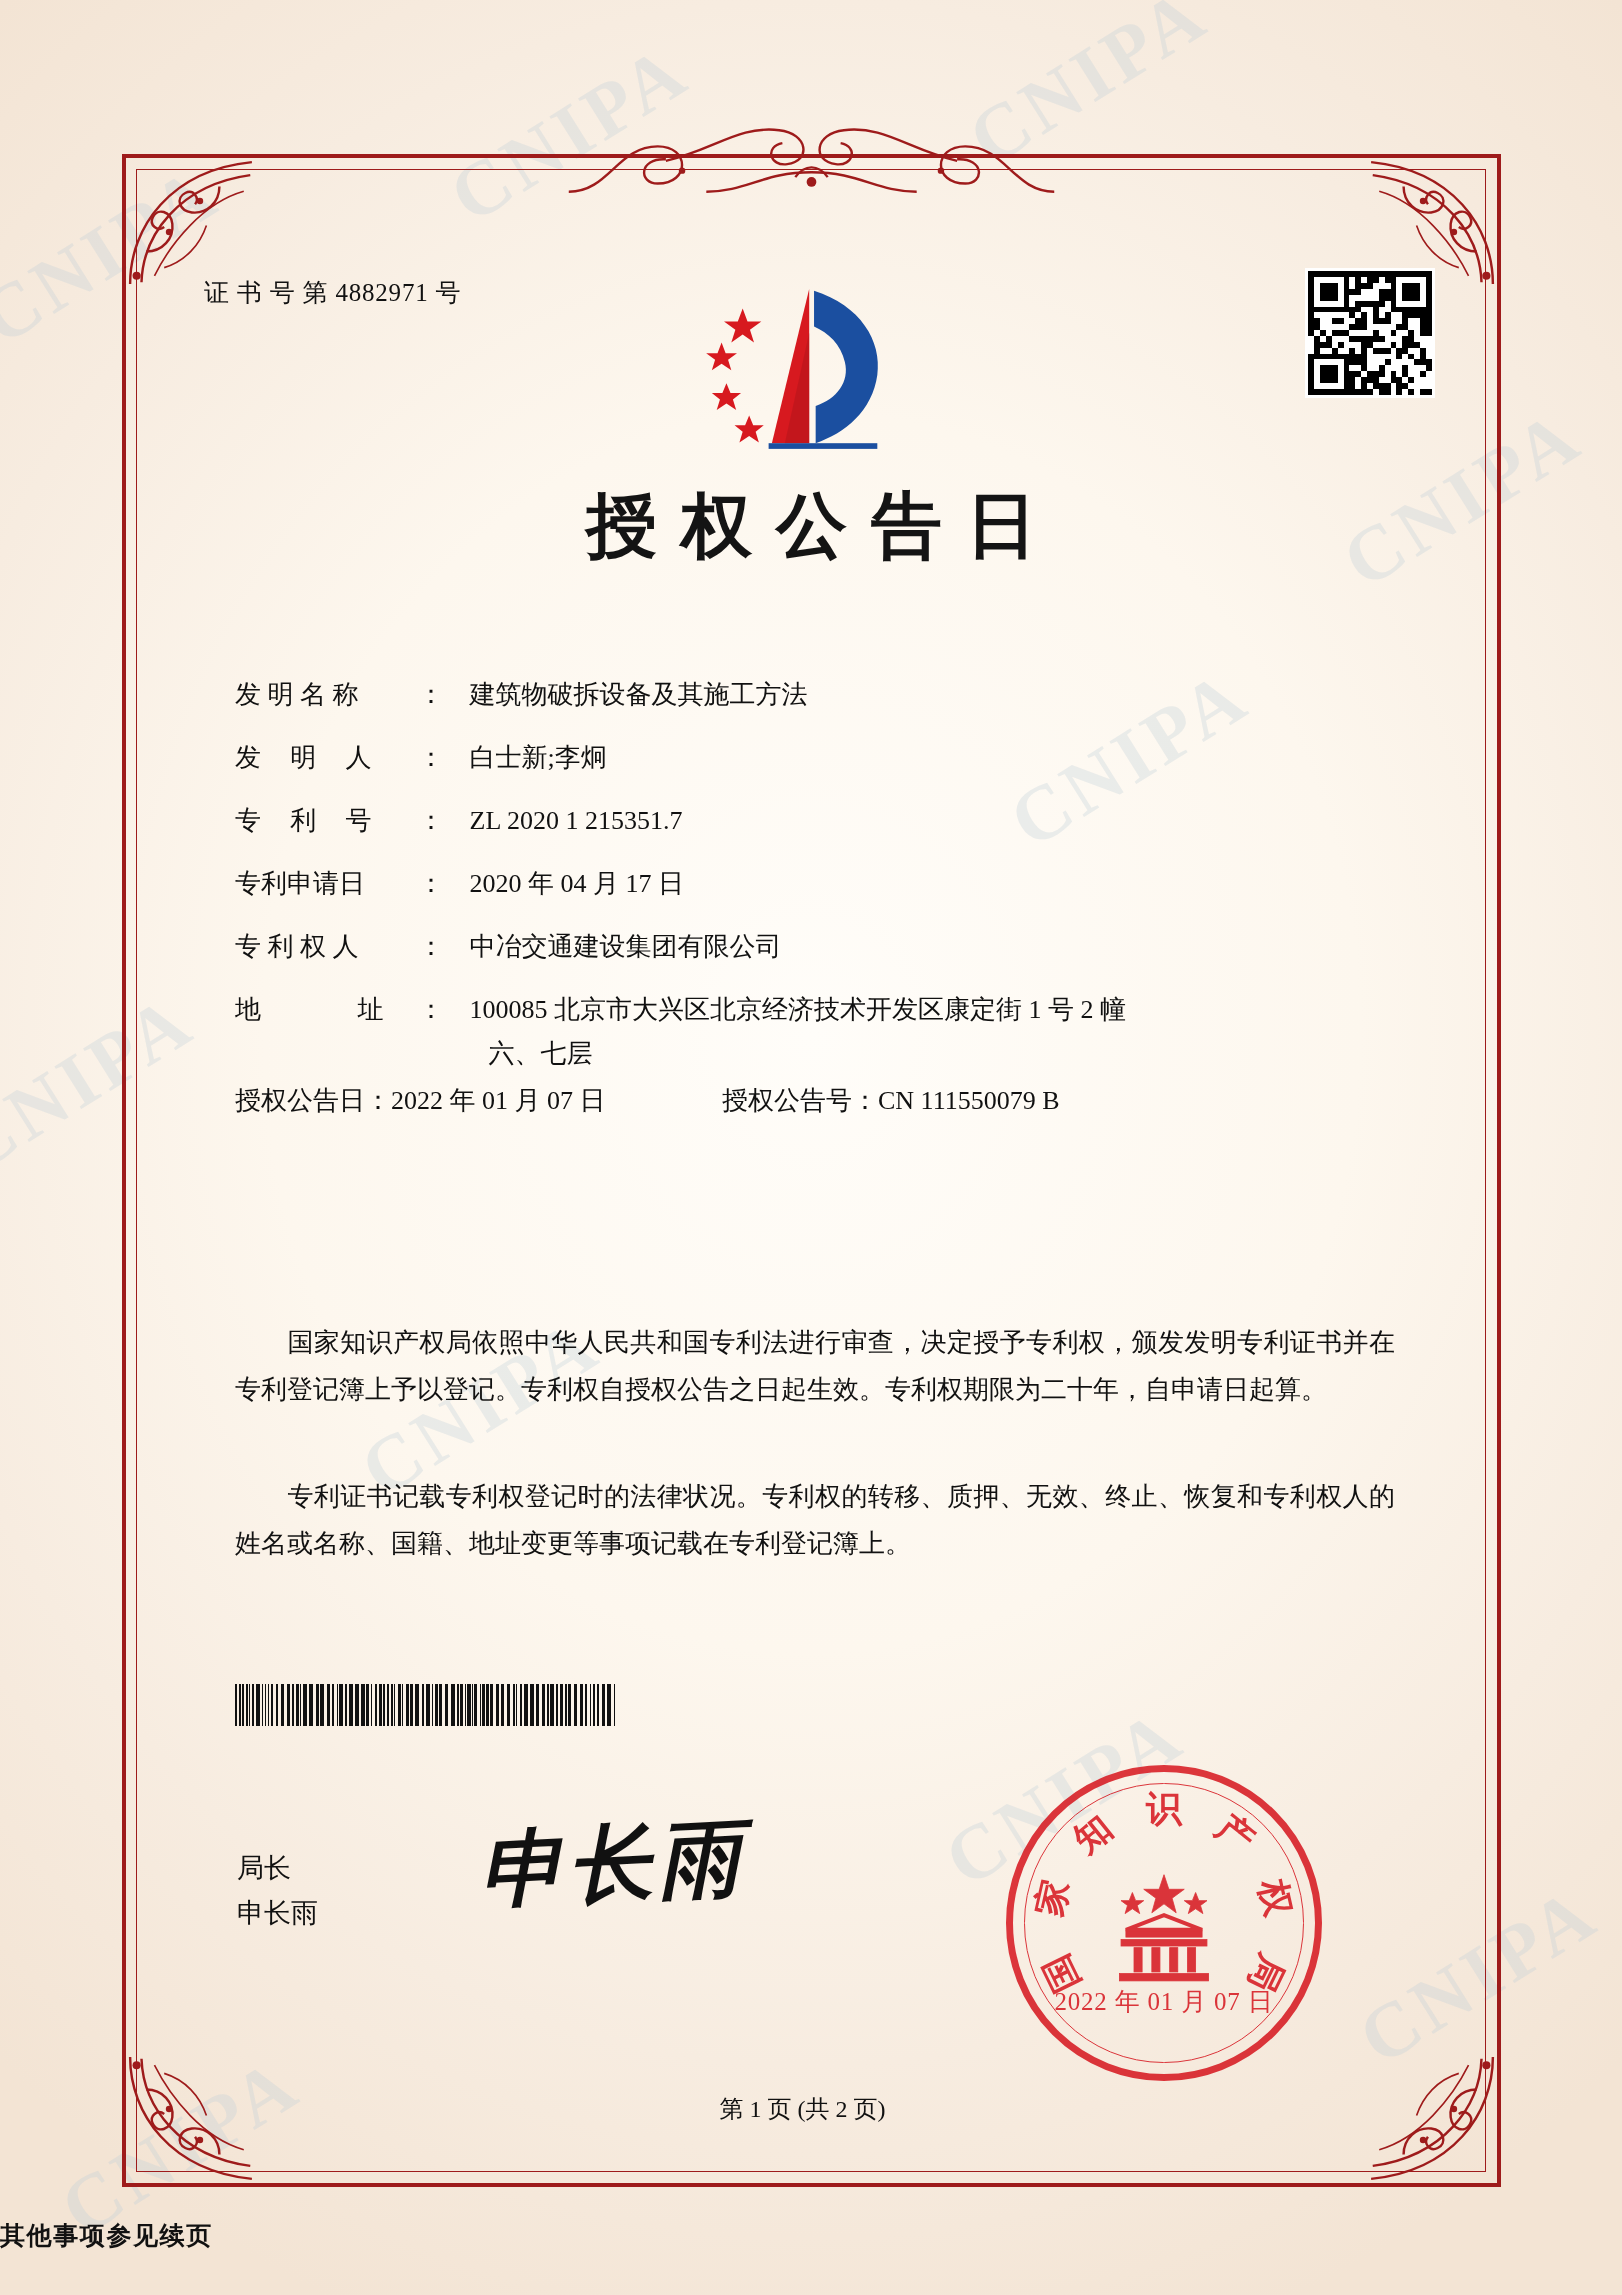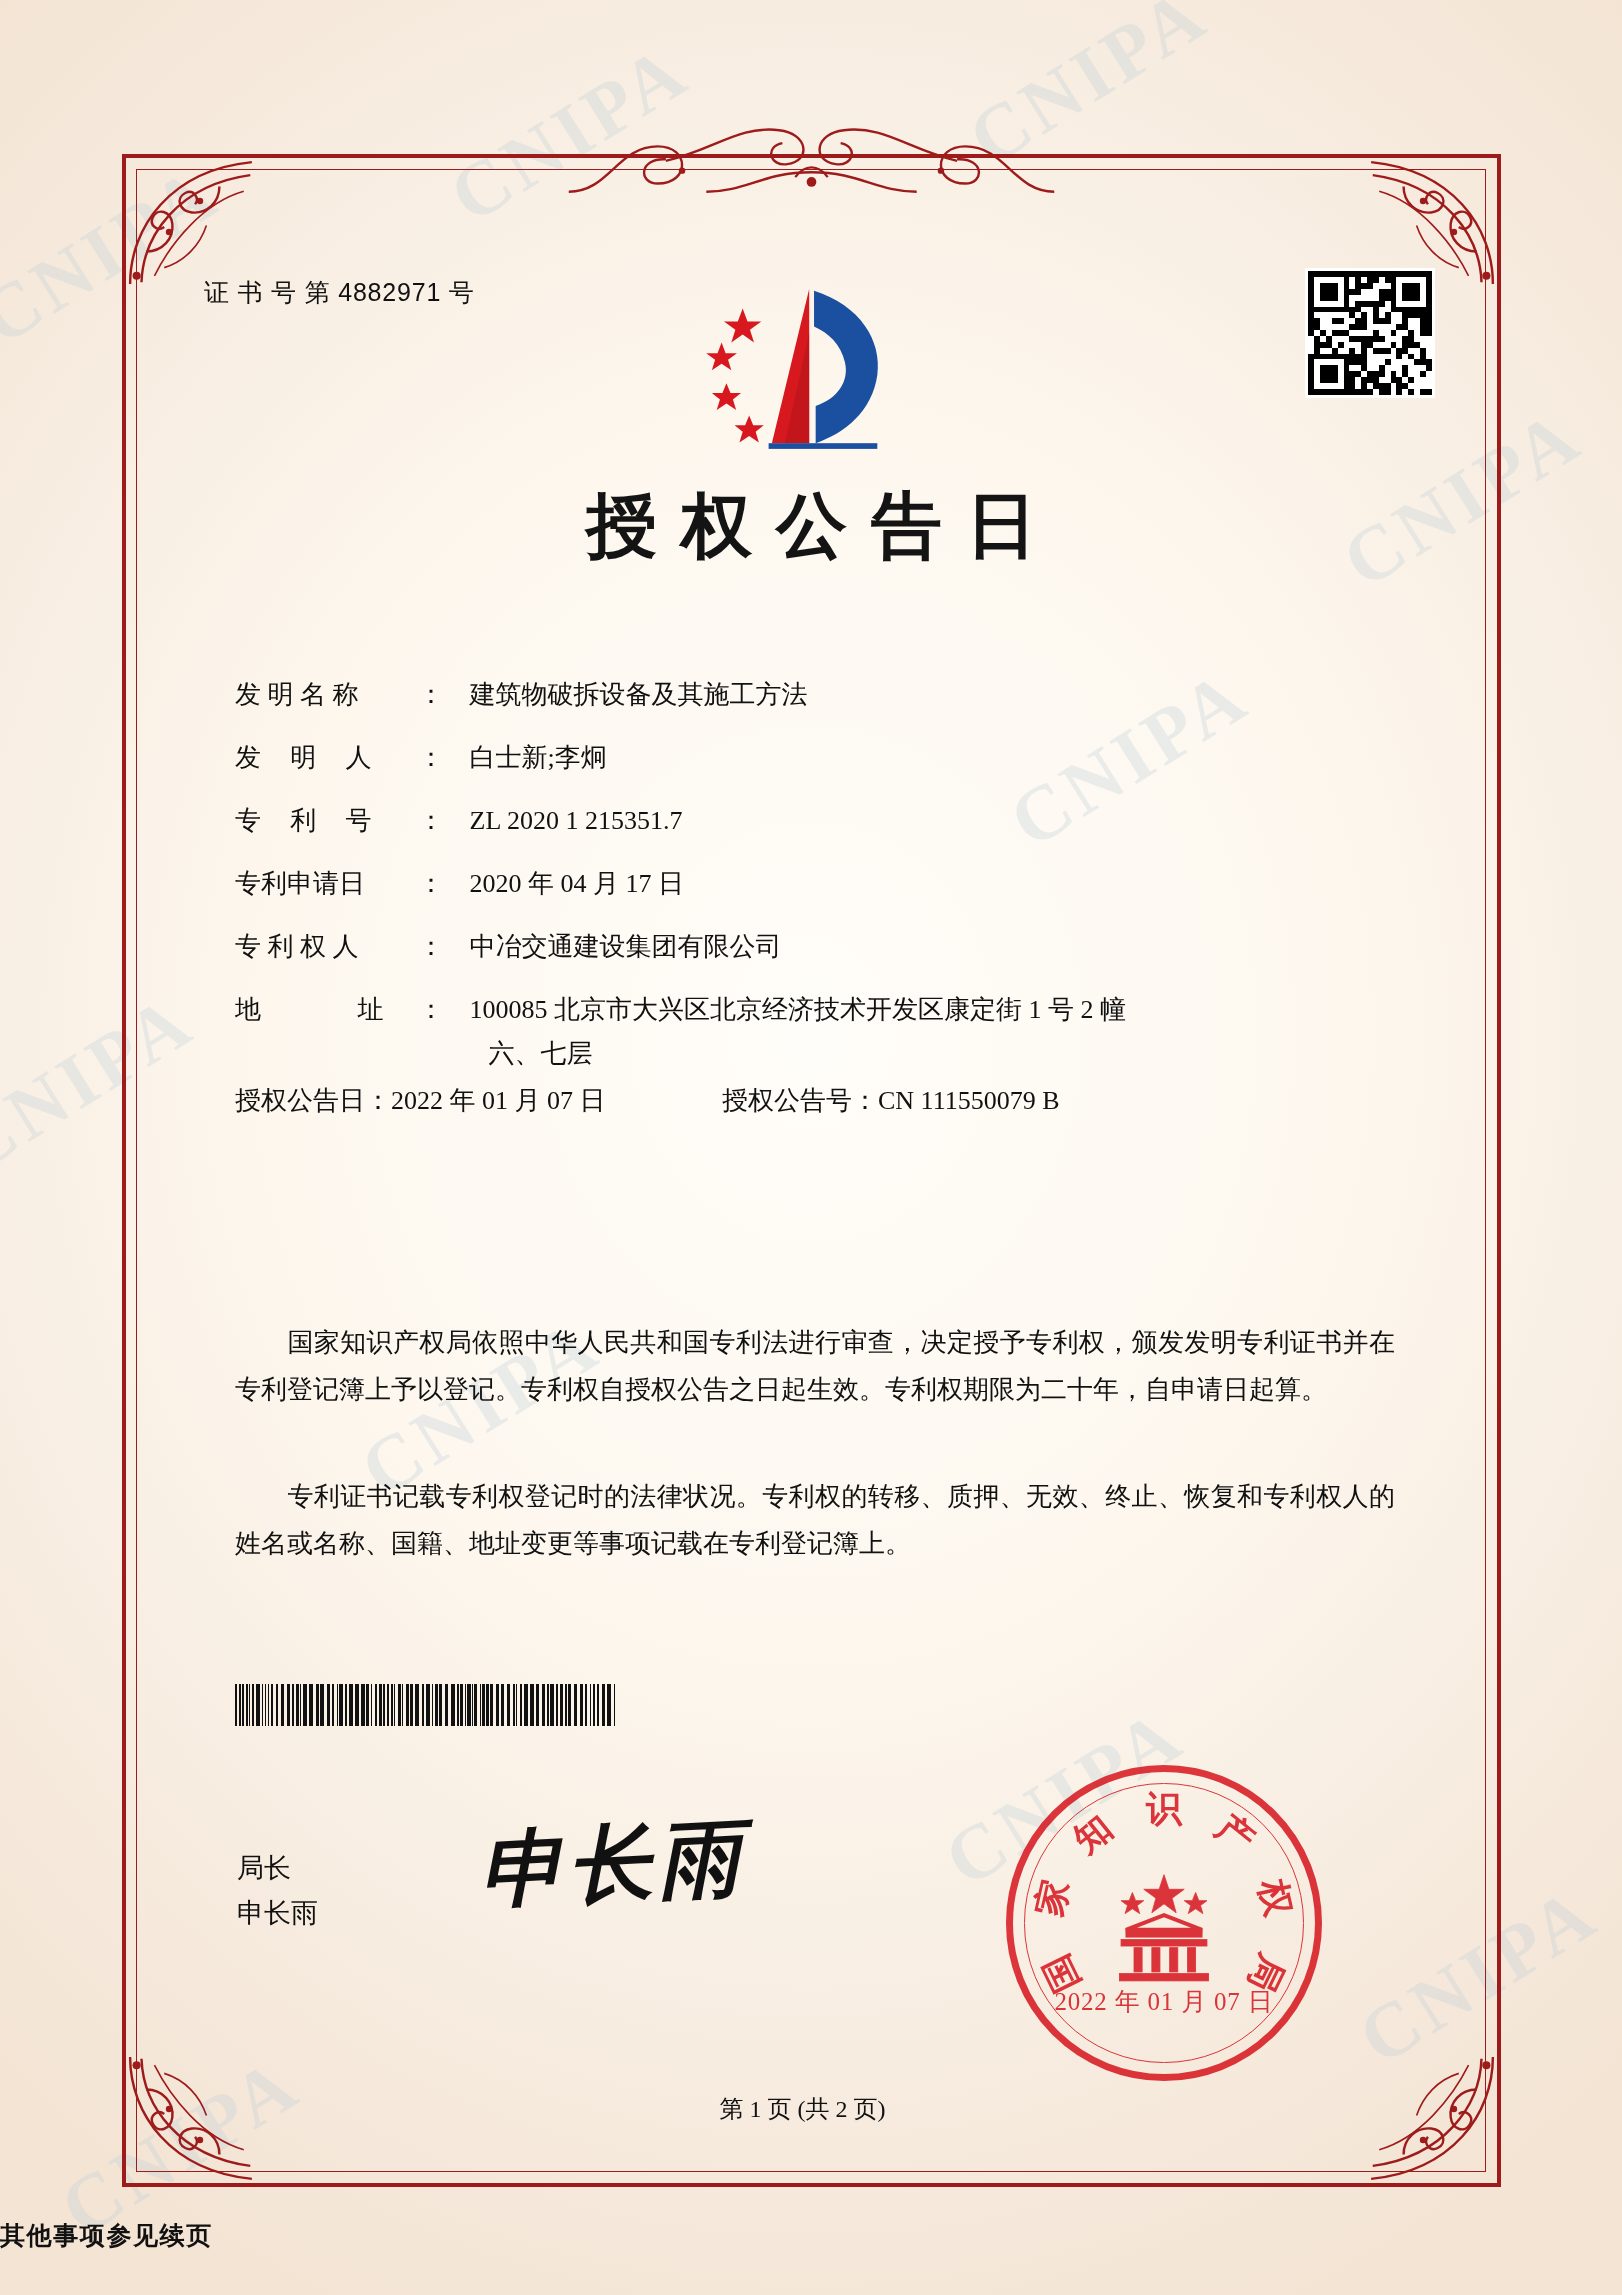--- a/index.html
+++ b/index.html
@@ -85,21 +85,21 @@
   }
 
   
   .cert-no {
     position: absolute;
     left: 204px;
     top: 276px;
     font-size: 25px;
     letter-spacing: 0.8px;
     color: #111;
-    font-family: Liberation Sans, sans-serif;
+    font-family: Liberation Serif, serif;
   }
 
   
   .emblem {
     position: absolute;
     left: 694px;
     top: 284px;
     width: 219px;
     height: 187px;
   }

